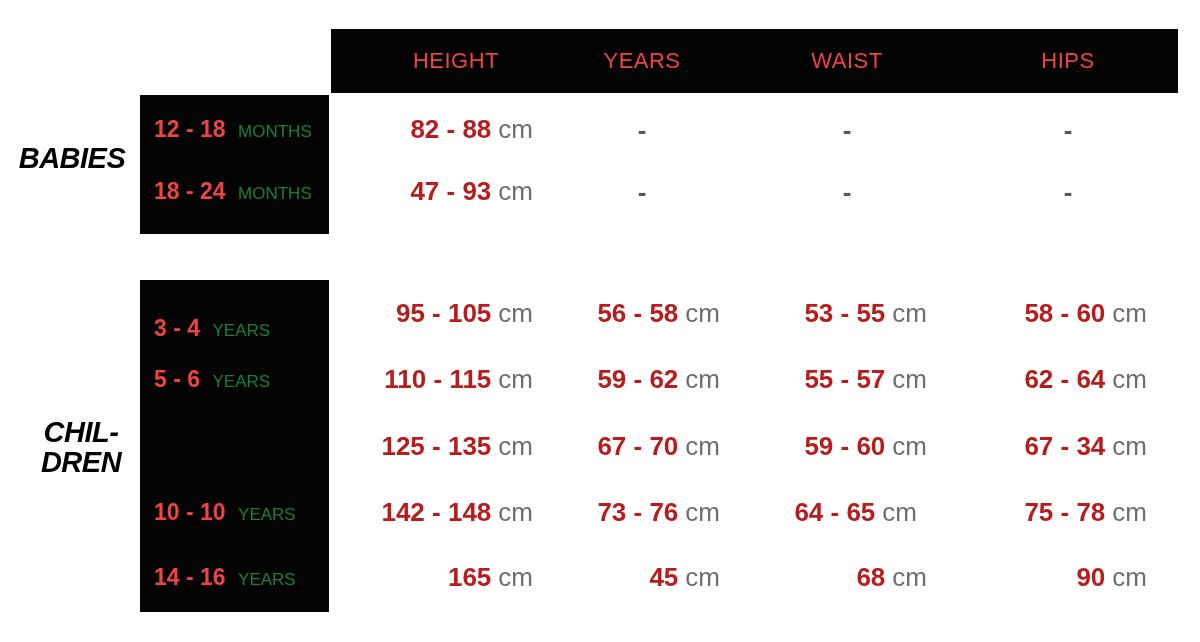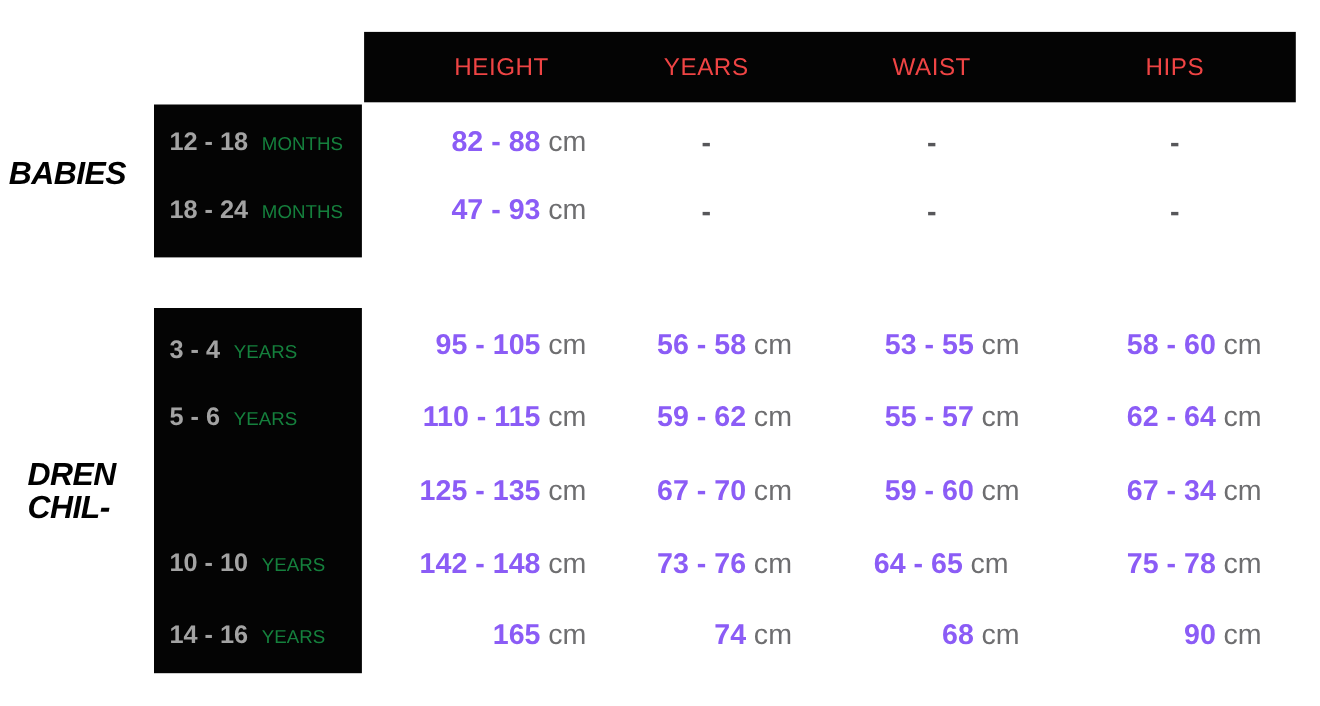--- a/index.html
+++ b/index.html
@@ -11,72 +11,72 @@
   .header-bar{position:absolute;left:331px;top:29px;width:847px;height:64px;background:#040404;}
   .hcol{
     position:absolute;top:50%;transform:translate(-50%,-50%);
     color:#ef4444;font-size:22px;letter-spacing:.5px;white-space:nowrap;font-weight:400;
   }
   
   .age-box{position:absolute;left:140px;width:189px;background:#040404;}
   .babies-box{top:95px;height:139px;}
   .children-box{top:280px;height:332px;}
   .age-row{position:absolute;left:14px;transform:translateY(-50%);white-space:nowrap;}
-  .age-num{font-weight:bold;font-size:23px;color:#a3a3a3;text-align:right;}
+  .age-num{font-weight:bold;font-size:23px;color:#ef4444;text-align:right;}
   .age-unit{font-size:17px;margin-left:8px;color:#15803d;}
   
   .group-label{
     position:absolute;font-style:italic;font-weight:bold;color:#000;
-    letter-spacing:-0.5px;font-size:29px;
+    text-align:center;letter-spacing:-0.5px;font-size:29px;
   }
   .babies-label{left:8px;top:142px;width:128px;}
   .children-label{left:25px;top:417px;width:112px;line-height:30px;}
   
   .vcell{
     position:absolute;transform:translateY(-50%);white-space:nowrap;
     font-size:26px;color:#57575a;text-align:right;
   }
-  .vcell b{font-weight:bold;color:#8b5cf6;}
+  .vcell b{font-weight:bold;color:#b91c1c;}
   .vcell .unit{font-weight:normal;margin-left:7px;color:#6e6e70;margin-top:40px;}
   .dash{
     position:absolute;transform:translate(-50%,-50%);
     font-size:26px;font-weight:bold;color:#57575a;
   }
 </style>
 </head>
 <body>
 
 <div class="canvas">
 
   <div class="header-bar">
     <span class="hcol" style="left:125px">HEIGHT</span>
     <span class="hcol" style="left:311px">YEARS</span>
     <span class="hcol" style="left:516px">WAIST</span>
     <span class="hcol" style="left:737px">HIPS</span>
   </div>
 
   <div class="group-label babies-label">BABIES</div>
   <div class="group-label children-label">
+    <div>CHIL-</div>
     <div>DREN</div>
-    <div>CHIL-</div>
   </div>
 
   <div class="age-box babies-box">
     <div class="age-row" style="top:34px">
       <span class="age-num">12 - 18</span>
       <span class="age-unit">MONTHS</span>
     </div>
     <div class="age-row" style="top:96px">
       <span class="age-num">18 - 24</span>
       <span class="age-unit">MONTHS</span>
     </div>
   </div>
 
   <div class="age-box children-box">
-    <div class="age-row" style="top:38px">
+    <div class="age-row" style="top:48px">
       <span class="age-num">3 - 4</span>
       <span class="age-unit">YEARS</span>
     </div>
     <div class="age-row" style="top:99px">
       <span class="age-num">5 - 6</span>
       <span class="age-unit">YEARS</span>
     </div>
     <div class="age-row" style="top:232px">
       <span class="age-num">10 - 10</span>
       <span class="age-unit">YEARS</span>
@@ -150,21 +150,21 @@
     <b>64 - 65</b><span class="unit">cm</span>
   </div>
   <div class="vcell" style="right:53px;top:512px">
     <b>75 - 78</b><span class="unit">cm</span>
   </div>
 
   <div class="vcell" style="right:667px;top:577px">
     <b>165</b><span class="unit">cm</span>
   </div>
   <div class="vcell" style="right:480px;top:577px">
-    <b>74</b><span class="unit">cm</span>
+    <b>45</b><span class="unit">cm</span>
   </div>
   <div class="vcell" style="right:273px;top:577px">
     <b>68</b><span class="unit">cm</span>
   </div>
   <div class="vcell" style="right:53px;top:577px">
     <b>90</b><span class="unit">cm</span>
   </div>
 
 </div>
 

